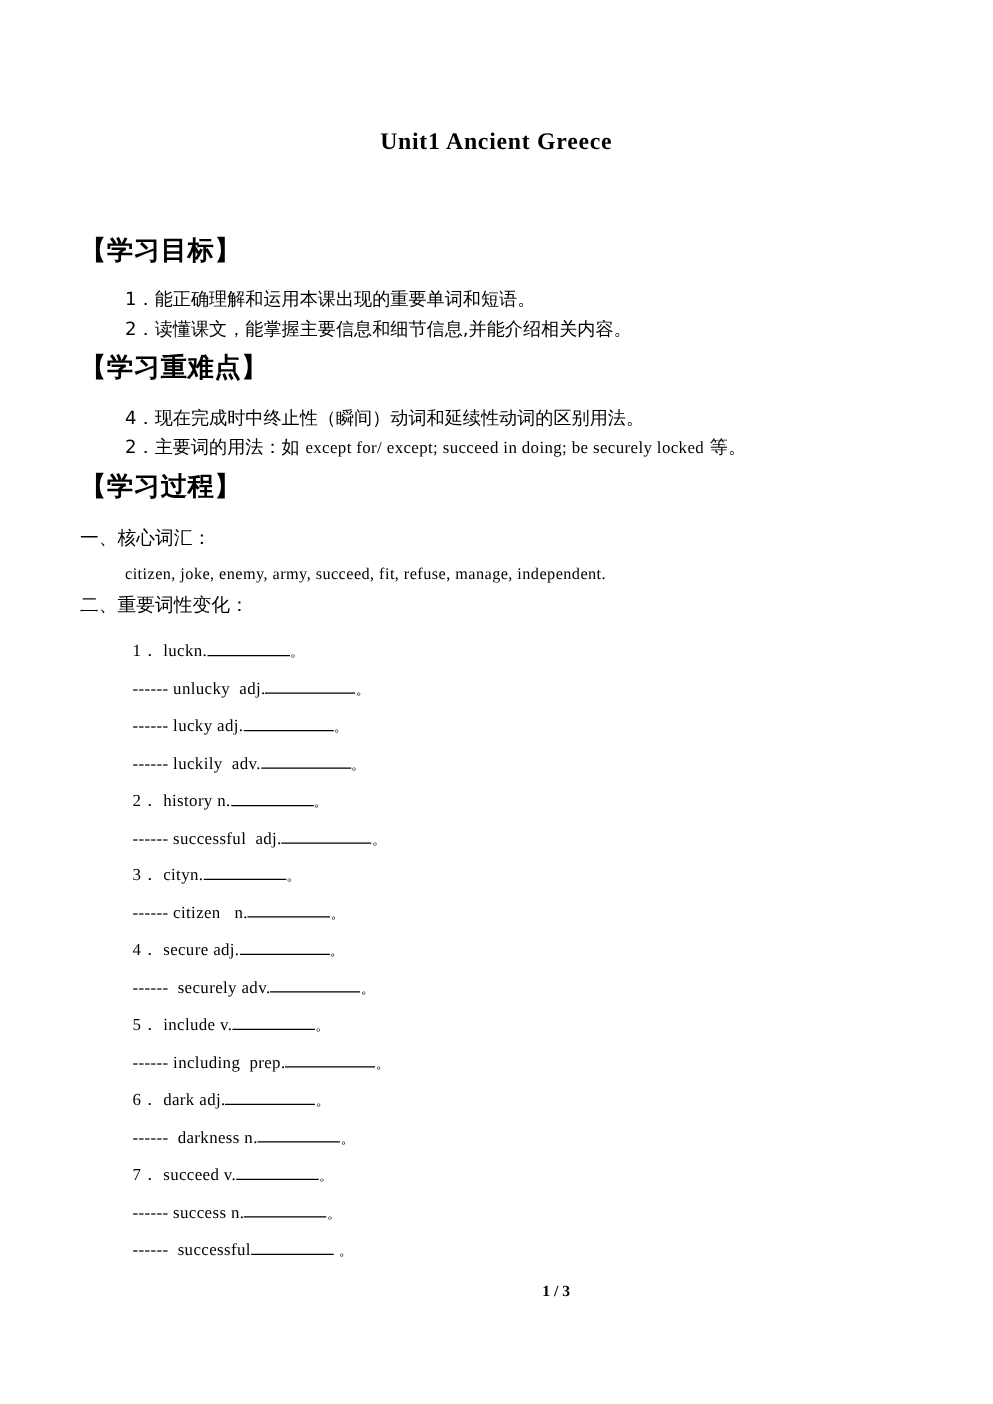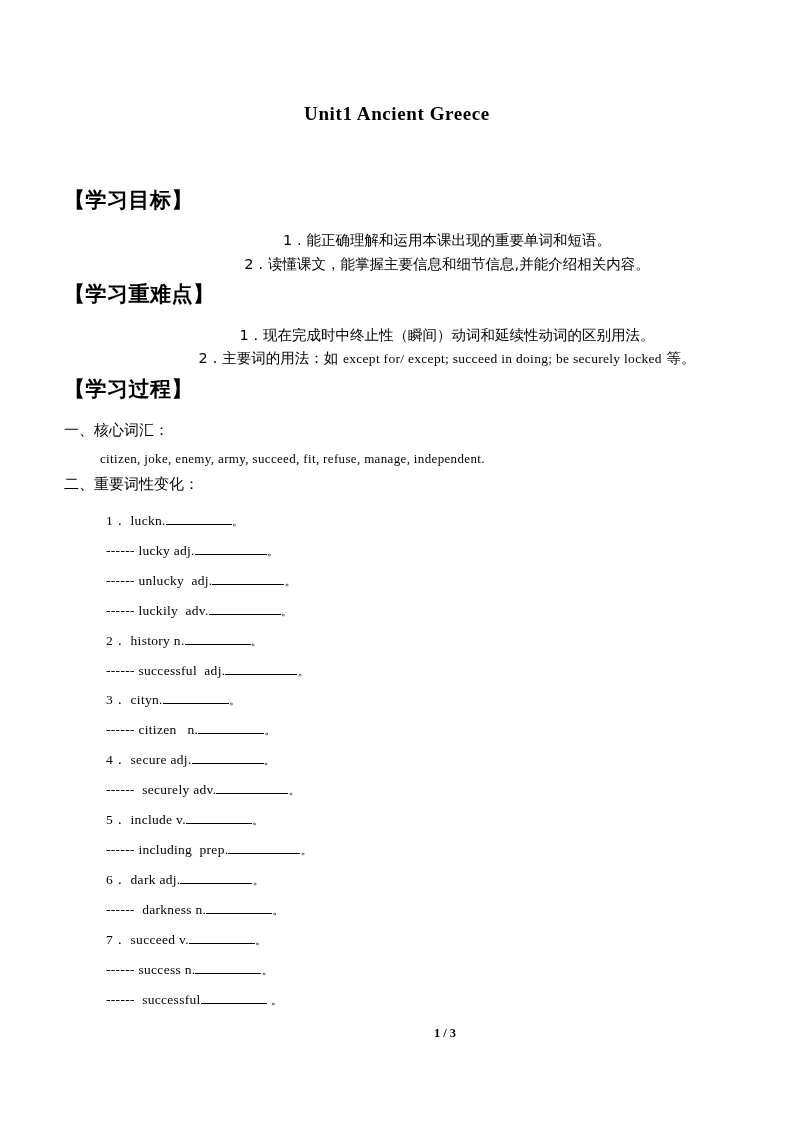--- a/index.html
+++ b/index.html
@@ -49,21 +49,20 @@
     font-family: "DejaVu Sans", "Liberation Sans", sans-serif;
     letter-spacing: 0.5px;
   }
   .gap-after-head { height: 15px; }
 
   .num-item {
     margin: 0 0 0 100px;
     font-size: 14.5px;
     line-height: 1.62;
     font-family: "DejaVu Sans", "Liberation Sans", sans-serif;
-    text-align: center;
   }
   .num-item .en {
     font-family: "Liberation Serif", "DejaVu Serif", serif;
     font-size: 13.5px;
     letter-spacing: 0.3px;
   }
 
   .list-head {
     margin: 0 0 0 64px;
     font-size: 15px;
@@ -126,38 +125,38 @@
   <div class="content">
 
     <div class="section-head">【学习目标】</div>
     <div class="gap-after-head"></div>
     <div class="num-item">1．能正确理解和运用本课出现的重要单词和短语。</div>
     <div class="num-item">2．读懂课文，能掌握主要信息和细节信息,并能介绍相关内容。</div>
 
     <div class="spacer-xs"></div>
     <div class="section-head">【学习重难点】</div>
     <div class="gap-after-head"></div>
-    <div class="num-item">1．现在完成时中终止性（瞬间）动词和延续性动词的区别用法。</div>
+    <div class="num-item">4．现在完成时中终止性（瞬间）动词和延续性动词的区别用法。</div>
     <div class="num-item"><span>2．主要词的用法：如 </span><span class="en">except for/ except; succeed in doing; be securely locked</span><span> 等。</span></div>
 
     <div class="spacer-xs"></div>
     <div class="section-head">【学习过程】</div>
     <div class="gap-after-head"></div>
 
     <div class="list-head">一、核心词汇：</div>
     <div class="spacer-xs"></div>
     <div class="vocab-line">citizen,  joke, enemy,  army,  succeed, fit,  refuse,  manage,  independent.</div>
 
     <div class="list-head">二、重要词性变化：</div>
     <div class="spacer-sm"></div>
 
     <div id="deriv-list">
         <div class="deriv-line"><span>1．</span> <span>luck</span><span>n.</span><span class="blank b-std"></span><span class="cn-dot">。</span></div>
+        <div class="deriv-line"><span>------</span> <span>unlucky</span><span>  adj.</span><span class="blank b-wide"></span><span class="cn-dot">。</span></div>
         <div class="deriv-line"><span>------</span> <span>lucky</span><span> adj.</span><span class="blank b-wide"></span><span class="cn-dot">。</span></div>
-        <div class="deriv-line"><span>------</span> <span>unlucky</span><span>  adj.</span><span class="blank b-wide"></span><span class="cn-dot">。</span></div>
         <div class="deriv-line"><span>------</span> <span>luckily</span><span>  adv.</span><span class="blank b-wide"></span><span class="cn-dot">。</span></div>
         <div class="deriv-line"><span>2．</span> <span>history</span><span> n.</span><span class="blank b-std"></span><span class="cn-dot">。</span></div>
         <div class="deriv-line"><span>------</span> <span>successful</span><span>  adj.</span><span class="blank b-wide"></span><span class="cn-dot">。</span></div>
         <div class="deriv-line"><span>3．</span> <span>city</span><span>n.</span><span class="blank b-std"></span><span class="cn-dot">。</span></div>
         <div class="deriv-line"><span>------</span> <span>citizen</span><span>   n.</span><span class="blank b-std"></span><span class="cn-dot">。</span></div>
         <div class="deriv-line"><span>4．</span> <span>secure</span><span> adj.</span><span class="blank b-wide"></span><span class="cn-dot">。</span></div>
         <div class="deriv-line"><span>------ </span> <span>securely</span><span> adv.</span><span class="blank b-wide"></span><span class="cn-dot">。</span></div>
         <div class="deriv-line"><span>5．</span> <span>include</span><span> v.</span><span class="blank b-std"></span><span class="cn-dot">。</span></div>
         <div class="deriv-line"><span>------</span> <span>including</span><span>  prep.</span><span class="blank b-wide"></span><span class="cn-dot">。</span></div>
         <div class="deriv-line"><span>6．</span> <span>dark</span><span> adj.</span><span class="blank b-wide"></span><span class="cn-dot">。</span></div>

